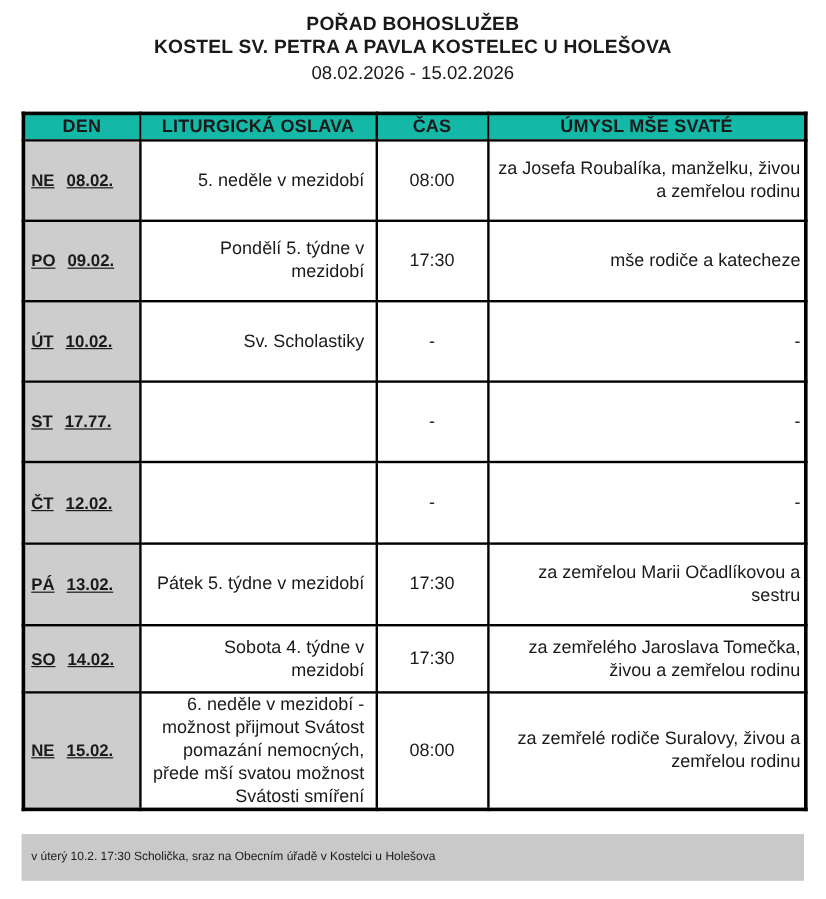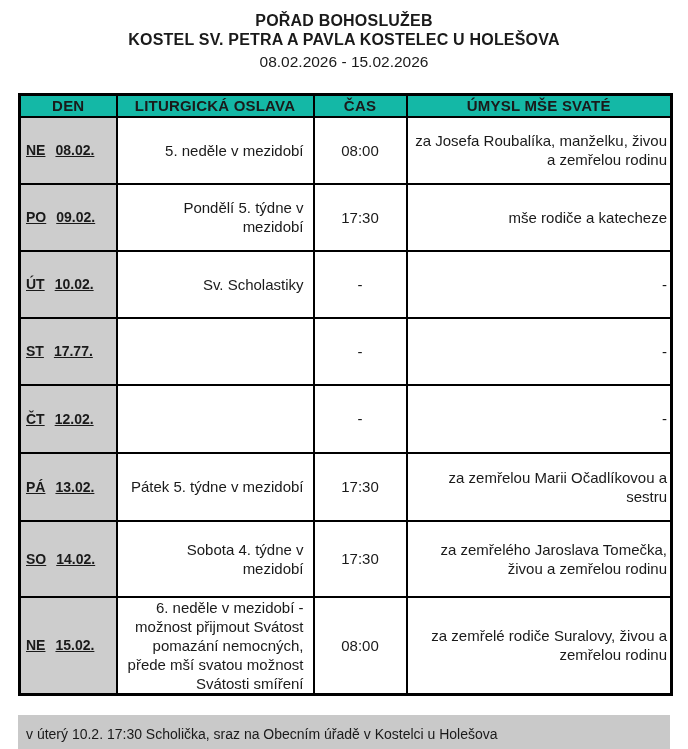--- a/index.html
+++ b/index.html
@@ -51,21 +51,21 @@
   thead th {
     background: #14b8a6;
     font-size: 15px;
     font-weight: bold;
     text-align: center;
     padding: 0 2px;
     letter-spacing: 0.2px;
   }
   tbody tr { height: 67px; }
   tbody tr:nth-child(5), tbody tr:nth-child(6) { height: 68px; }
-  tbody tr:nth-child(7) { height: 76px; }
+  tbody tr:nth-child(7) { height: 56px; }
   tbody tr:nth-child(8) { height: 93px; }
   td.day {
     background: #cdcdcd;
     font-weight: bold;
     font-size: 14px;
     text-align: left;
     padding-left: 5px;
     vertical-align: middle;
     white-space: nowrap;
     text-decoration: underline;
@@ -92,21 +92,21 @@
   }
   .footer-note {
     margin: 19px 0 0 18px;
     width: 652px;
     height: 39px;
     background: #c9c9c9;
     display: flex;
     align-items: center;
     box-sizing: border-box;
     padding-left: 8px;
-    font-size: 14px;
+    font-size: 10px;
   }
 </style>
 </head>
 <body>
 
 <div class="page">
 
   <div class="title-block">
     <div class="title-line">POŘAD BOHOSLUŽEB</div>
     <div class="title-line">KOSTEL SV. PETRA A PAVLA KOSTELEC U HOLEŠOVA</div>

